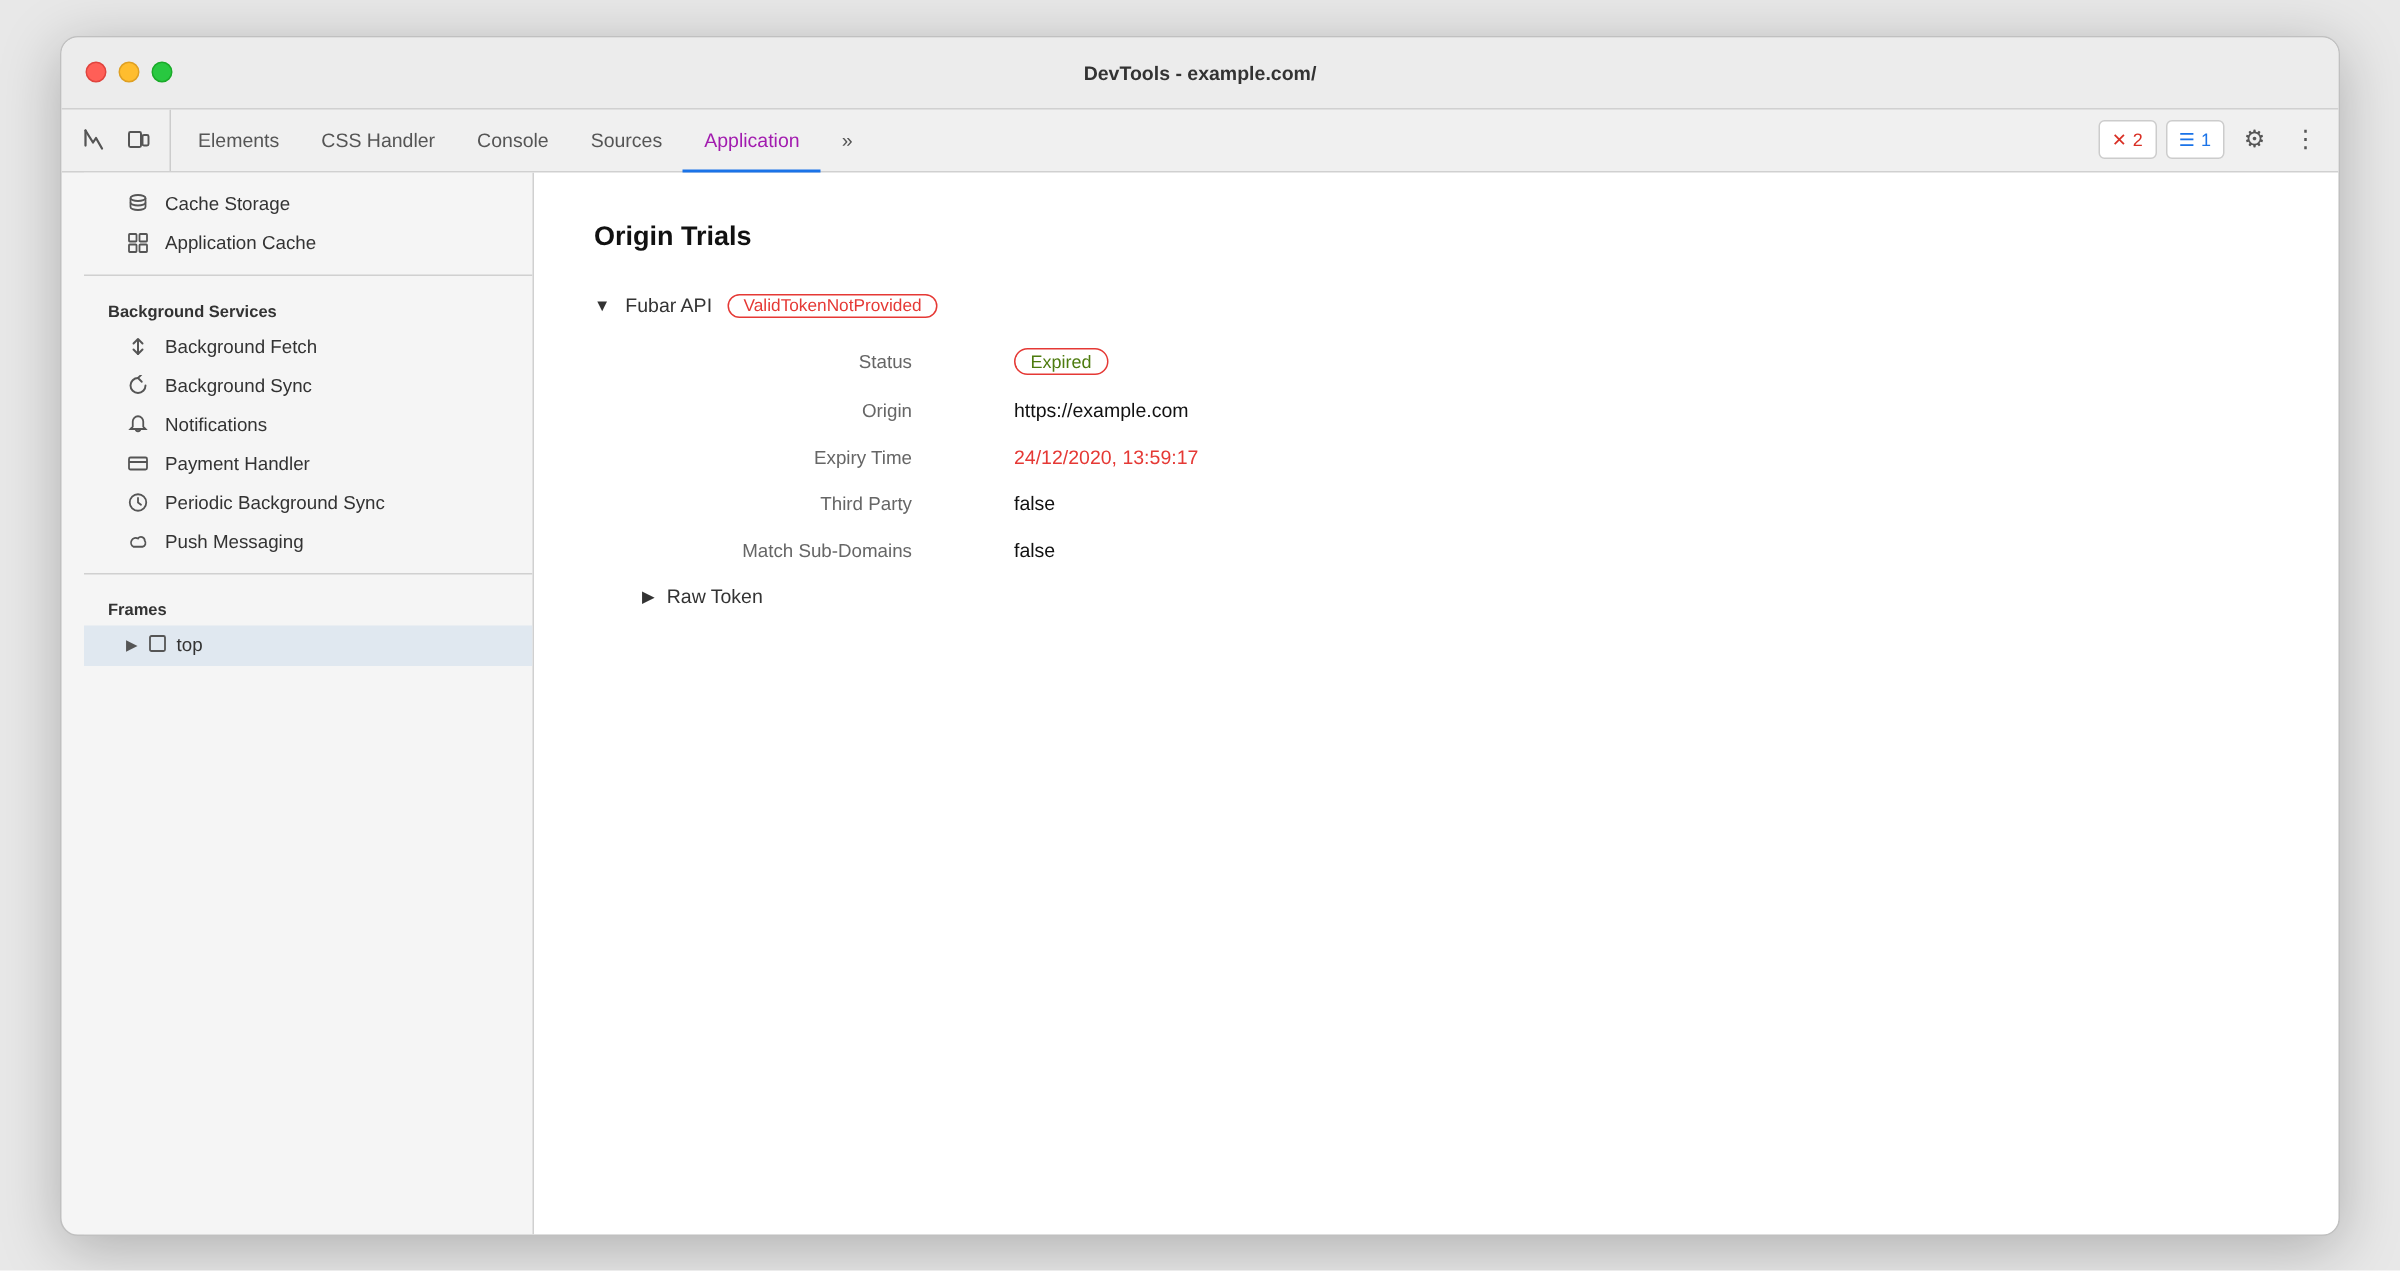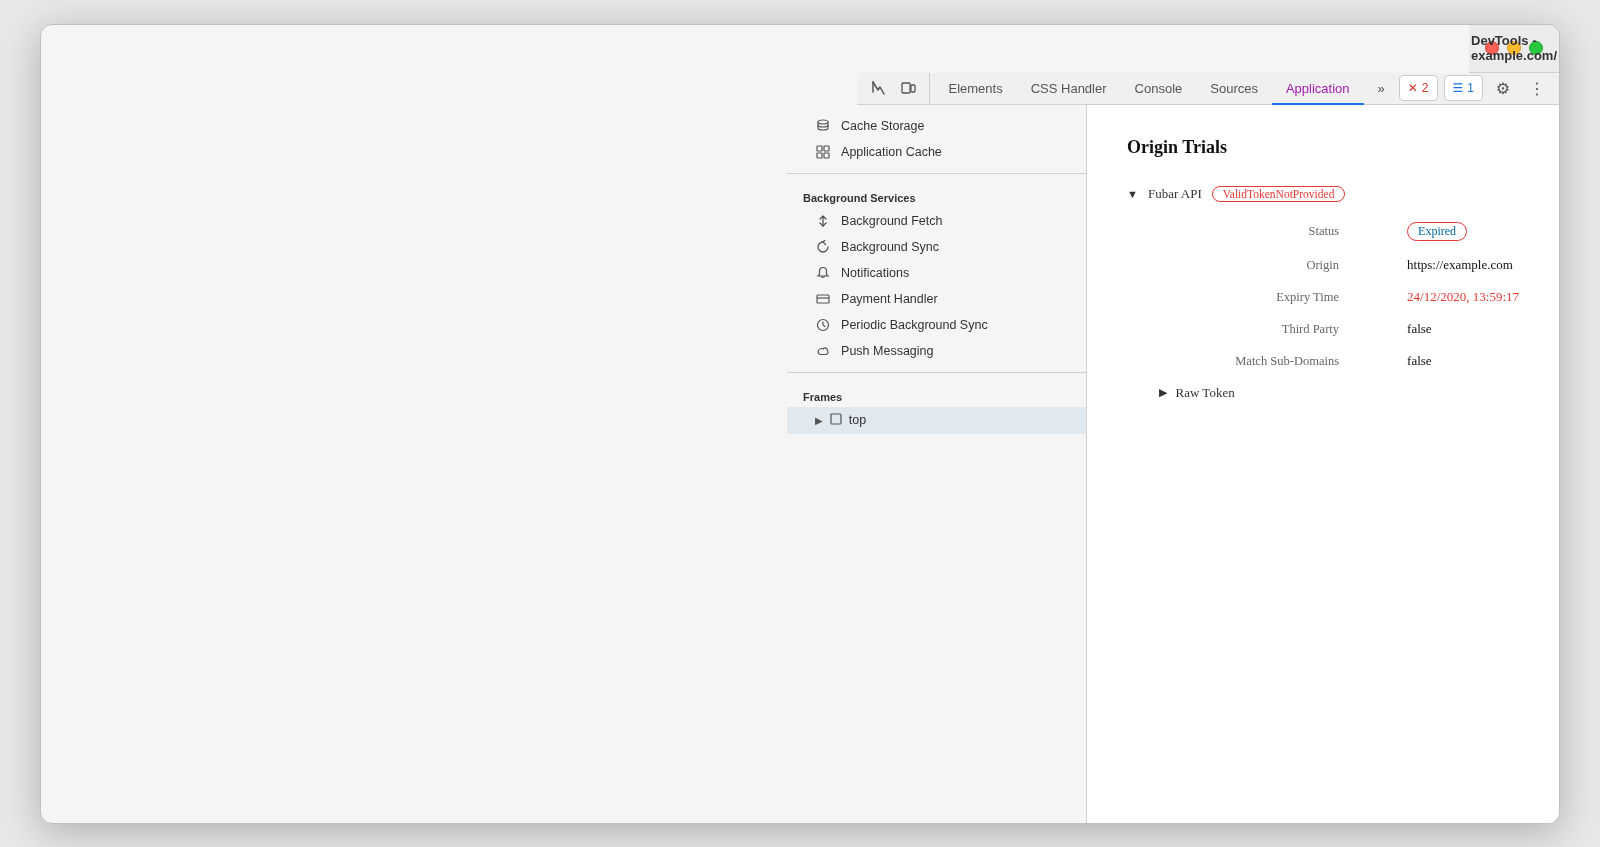--- a/index.html
+++ b/index.html
@@ -14,21 +14,20 @@
     .window {
       width: 1520px;
       height: 800px;
       background: #f5f5f5;
       border-radius: 12px;
       box-shadow: 0 8px 40px rgba(0,0,0,0.25);
       overflow: hidden;
       display: flex;
       flex-direction: column;
       border: 1px solid #c0c0c0;
-      align-items: flex-end;
     }
     
     .titlebar {
       background: #ececec;
       height: 48px;
       display: flex;
       align-items: center;
       padding: 0 16px;
       border-bottom: 1px solid #d0d0d0;
       flex-shrink: 0;
@@ -51,21 +50,21 @@
       position: absolute;
       left: 50%;
       transform: translateX(-50%);
       font-size: 13px;
       font-weight: 600;
       color: #333;
     }
     
     .tabbar {
       background: #f0f0f0;
-      height: 32px;
+      height: 42px;
       display: flex;
       align-items: stretch;
       border-bottom: 1px solid #d0d0d0;
       flex-shrink: 0;
       padding: 0 8px;
     }
     .tabbar-left {
       display: flex;
       align-items: center;
       gap: 4px;
@@ -130,20 +129,21 @@
       cursor: pointer;
       color: #555;
       border-radius: 4px;
       font-size: 16px;
     }
     
     .main {
       display: flex;
       flex: 1;
       overflow: hidden;
+      margin-left: 15px;
     }
     
     .sidebar {
       width: 300px;
       background: #f5f5f5;
       border-right: 1px solid #d0d0d0;
       overflow-y: auto;
       flex-shrink: 0;
       padding: 8px 0;
     }
@@ -189,21 +189,20 @@
       color: #333;
       cursor: pointer;
       background: #e0e8f0;
     }
     
     .content {
       flex: 1;
       background: white;
       overflow-y: auto;
       padding: 32px 40px;
-      font-family: Liberation Serif, serif;
     }
     .content-title {
       font-size: 18px;
       font-weight: 700;
       color: #111;
       margin-bottom: 28px;
     }
     .api-section {
       margin-bottom: 16px;
     }
@@ -247,21 +246,21 @@
       flex-shrink: 0;
     }
     .detail-value {
       font-size: 13px;
       color: #111;
     }
     .detail-value.expired-badge {
       border: 1.5px solid #e53935;
       border-radius: 10px;
       padding: 1px 10px;
-      color: #0369a1;
+      color: #4d7c0f;
       font-size: 12px;
     }
     .detail-value.red-text {
       color: #e53935;
       font-size: 13px;
     }
     .raw-token-row {
       display: flex;
       align-items: center;
       gap: 8px;

